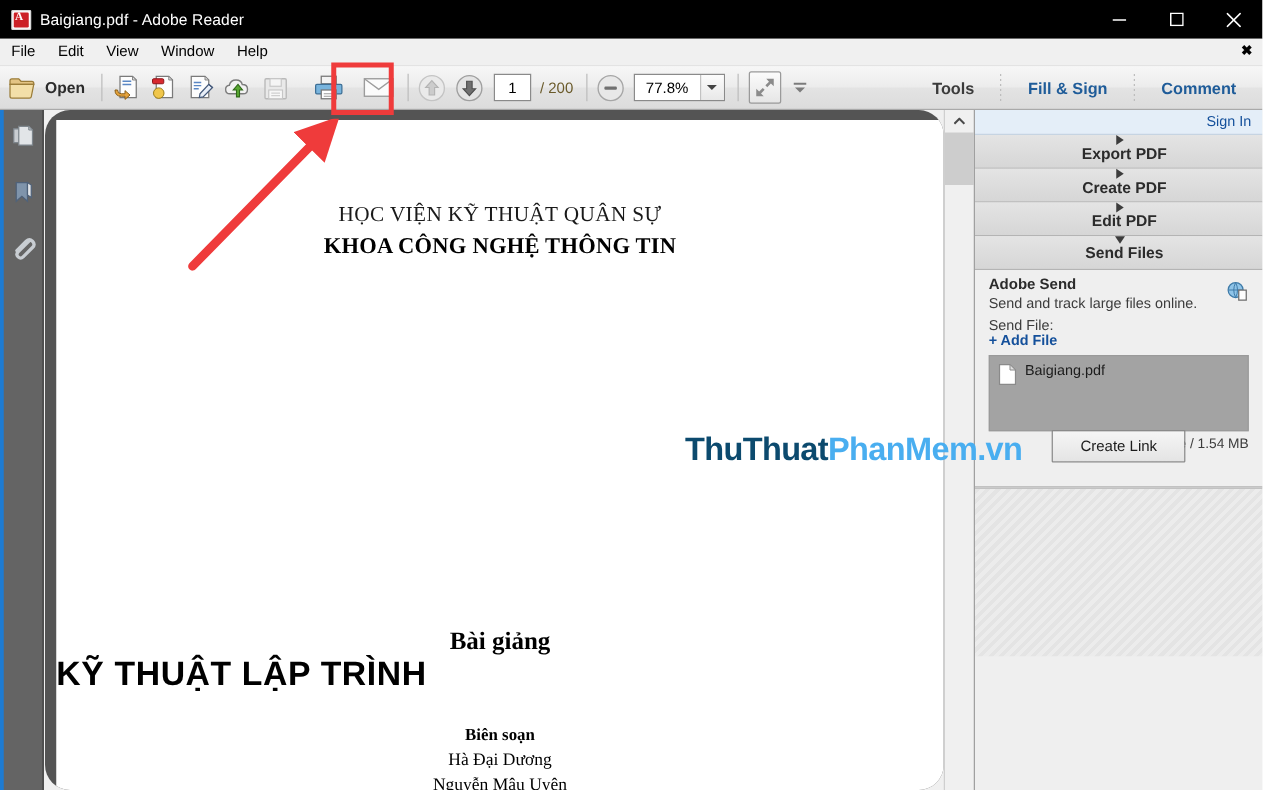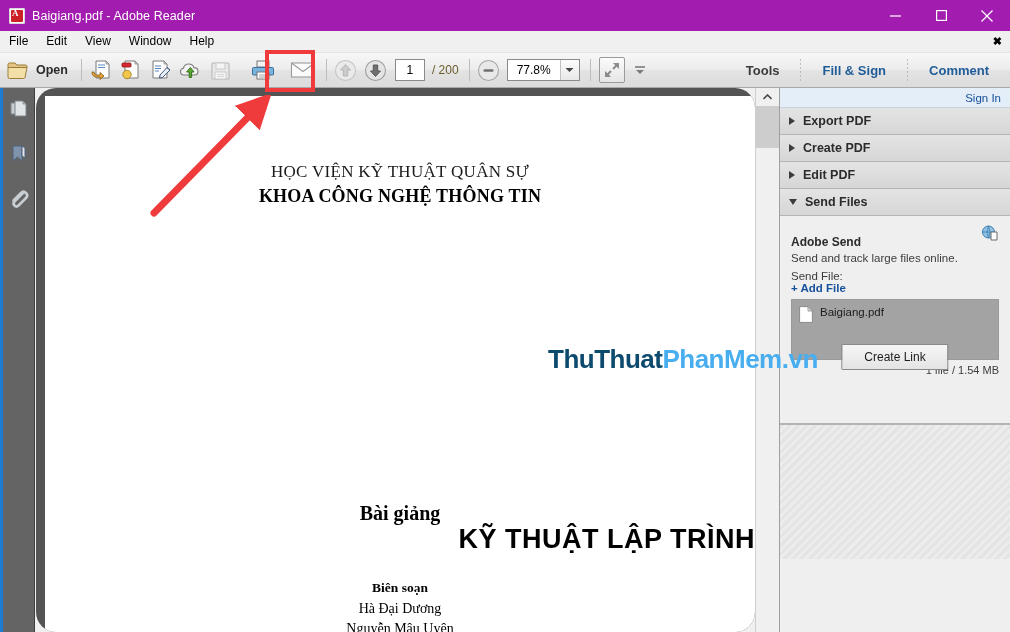--- a/index.html
+++ b/index.html
@@ -12,21 +12,21 @@
   #app {
     position: relative;
     width: 1010px; height: 632px;
     background: #f0f0f0;
   }
 
   
   .titlebar {
     position: absolute; top: 0; left: 0;
     width: 1010px; height: 31px;
-    background: #a21caf;
+    background: #000000;
     display: flex; align-items: center;
   }
   .title-icon {
     width: 16px; height: 16px;
     margin-left: 9px; margin-right: 7px;
     position: relative;
     background: #ffffff;
     border: 1px solid #d8d8d8;
     border-radius: 1px;
     flex: 0 0 auto;
@@ -196,21 +196,21 @@
     letter-spacing: 0.2px;
   }
   .doc-sub {
     position: absolute; top: 406px; left: 0; width: 100%;
     text-align: center;
     font-family: "Liberation Serif", serif;
     font-size: 20px; font-weight: bold; color: #000;
   }
   .doc-title {
     position: absolute; top: 428px; left: 0; width: 100%;
-    text-align: right;
+    text-align: left;
     font-family: "Liberation Sans", sans-serif;
     font-size: 27px; font-weight: bold; color: #000;
     letter-spacing: 0.5px;
   }
   .doc-by {
     position: absolute; top: 484px; left: 0; width: 100%;
     text-align: center;
     font-family: "Liberation Serif", serif;
     font-size: 13.5px; font-weight: bold; color: #000;
   }
@@ -258,39 +258,40 @@
     display: flex; align-items: center; justify-content: flex-end;
     padding-right: 9px;
   }
   .signin-link { font-size: 11.5px; color: #14509b; }
   .acc-header {
     height: 27px;
     background: linear-gradient(180deg,#e4e4e4,#d6d6d6);
     border-bottom: 1px solid #b4b4b4;
     display: flex; align-items: center;
     padding-left: 9px;
+    flex-direction: column;
   }
   .acc-tri {
     width: 0; height: 0; margin-right: 8px; flex: 0 0 auto;
   }
   .acc-tri.closed {
     border-left: 6px solid #3c3c3c;
     border-top: 4px solid transparent;
     border-bottom: 4px solid transparent;
   }
   .acc-tri.open {
     border-top: 6px solid #3c3c3c;
     border-left: 4px solid transparent;
     border-right: 4px solid transparent;
   }
   .acc-label { font-size: 12.5px; font-weight: bold; color: #2b2b2b; }
   .send-body {
     background: #efefef;
-    padding: 19px 11px 0 11px;
-    height: 208px;
+    padding: 4px 11px 0 11px;
+    height: 174px;
     border-bottom: 1px solid #b4b4b4;
     position: relative;
   }
   .send-title {
     font-size: 12px; font-weight: bold; color: #2b2b2b;
     margin-bottom: 3px;
   }
   .send-desc { font-size: 11.5px; color: #3c3c3c; margin-bottom: 6px; }
   .send-row {
     display: flex; align-items: baseline; justify-content: space-between;

